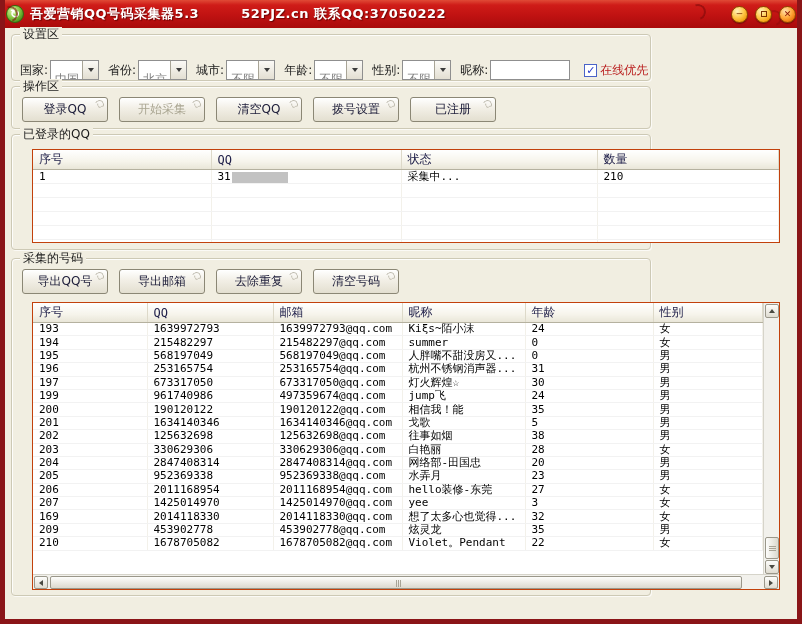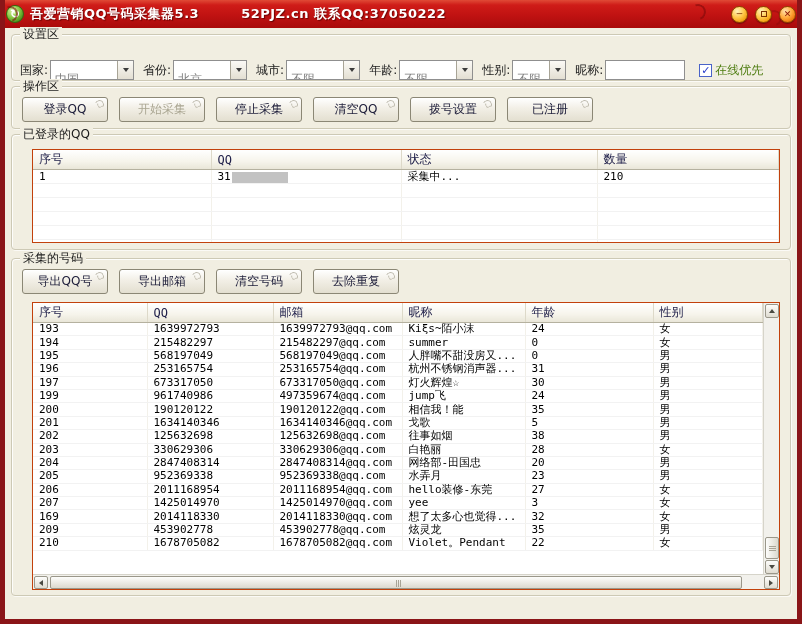--- a/index.html
+++ b/index.html
@@ -31,21 +31,21 @@
     width:17px; height:17px; border-radius:50%; border:1px solid #8a4a00;
     background:radial-gradient(circle at 35% 28%, #fff2b8, #ffc84a 45%, #ef9400 85%);
     color:#7c3200; font-size:9px; font-weight:bold; display:flex; align-items:center; justify-content:center;
     box-shadow:0 1px 1px rgba(0,0,0,.35); cursor:default;
   }
   .wbtn.close{ background:radial-gradient(circle at 35% 28%, #ffe0ac, #ffab3d 45%, #ea6d00 85%); color:#8c1500;}
   .wbtn .sq{ width:6px; height:6px; border:1.5px solid #7c3200; display:block;}
   
   .content{ position:absolute; top:28px; left:0; right:0; bottom:0; background:#f1eee1;}
   .groupbox{
-    position:absolute; left:6px; width:780px;
+    position:absolute; left:6px; width:640px;
     border:1px solid #cdc9b5; border-radius:4px;
     box-shadow:inset 1px 1px 0 rgba(255,255,255,.85), 1px 1px 0 rgba(255,255,255,.7);
   }
   .gb-label{ position:absolute; top:-8px; left:8px; background:#f1eee1; padding:0 3px; font-size:12px; color:#1c1c1c; line-height:14px;}
   .gb-settings{ top:6px;  height:47px;}
   .gb-ops     { top:58px; height:43px;}
   .gb-logged  { top:106px;height:116px;}
   .gb-collect { top:230px;height:338px;}
   
   .settings-row{ position:absolute; left:8px; top:25px; right:6px; display:flex; align-items:center; font-size:12px; color:#1c1c1c;}
@@ -53,21 +53,21 @@
   .combo{ display:flex; height:20px; border:1px solid #8f8f8f; background:#fff; align-items:stretch; margin-right:9px;}
   .combo-text{ flex:1; font-size:12px; color:#7d7d7d; padding:10px 3px 0 4px; overflow:hidden; white-space:nowrap;}
   .combo-btn{ width:16px; background:linear-gradient(#fbfaf6,#e3dfd2); border-left:1px solid #a8a496; display:flex; align-items:center; justify-content:center;}
   .combo-arrow{ width:0; height:0; border-left:3.5px solid transparent; border-right:3.5px solid transparent; border-top:4px solid #3c3c3c;}
   .w84{width:84px;} .w74{width:74px;} .w54{width:54px;}
   .nick-input{ width:80px; height:20px; border:1px solid #8f8f8f; background:#fff; font-size:12px; padding:0 3px; margin-right:14px; font-family:"DejaVu Sans",sans-serif;}
   .checkbox{
     width:13px; height:13px; border:1px solid #4a63c8; background:#fff; color:#2136c9;
     font-size:11px; font-weight:bold; line-height:11px; text-align:center; margin-right:3px; flex:none;
   }
-  .cb-label{ color:#4d7c0f; white-space:nowrap;text-align:center;}
+  .cb-label{ color:#b91c1c; white-space:nowrap;text-align:center;}
   
   .btn-row{ position:absolute; left:10px; top:10px; display:flex; gap:11px;}
   .obtn{
     position:relative; width:86px; height:25px; border:1px solid #8b8775; border-radius:3px;
     background:linear-gradient(#ffffff,#f2efe6 45%,#e3dfd0);
     font-size:12px; color:#20203c; display:flex; align-items:center; justify-content:center;
     box-shadow:inset 0 1px 0 #fff; cursor:default; font-family:"DejaVu Sans",sans-serif;
   }
   .obtn.disabled{ color:#a9a591; }
   .swirl{ position:absolute; right:3px; top:2px; width:9px; height:9px; border-radius:50%;
@@ -184,24 +184,20 @@
       <div class="btn-row">
         <button class="obtn">
             <span>登录QQ</span>
             <span class="swirl"></span>
           </button>
         <button class="obtn disabled">
             <span>开始采集</span>
             <span class="swirl"></span>
           </button>
         <button class="obtn">
-            <span>停止采集</span>
-            <span class="swirl"></span>
-          </button>
-        <button class="obtn">
             <span>清空QQ</span>
             <span class="swirl"></span>
           </button>
         <button class="obtn">
             <span>拨号设置</span>
             <span class="swirl"></span>
           </button>
         <button class="obtn">
             <span>已注册</span>
             <span class="swirl"></span>
@@ -274,25 +270,25 @@
       <div class="btn-row">
         <button class="obtn">
             <span>导出QQ号</span>
             <span class="swirl"></span>
           </button>
         <button class="obtn">
             <span>导出邮箱</span>
             <span class="swirl"></span>
           </button>
         <button class="obtn">
+            <span>去除重复</span>
+            <span class="swirl"></span>
+          </button>
+        <button class="obtn">
             <span>清空号码</span>
-            <span class="swirl"></span>
-          </button>
-        <button class="obtn">
-            <span>去除重复</span>
             <span class="swirl"></span>
           </button>
       </div>
       <div class="table-wrap tw-collect" id="collect-table">
           <table class="lv" style="width: 730px;">
             <colgroup>
               <col style="width:114px">
               <col style="width:126px">
               <col style="width:129px">
               <col style="width:123px">

